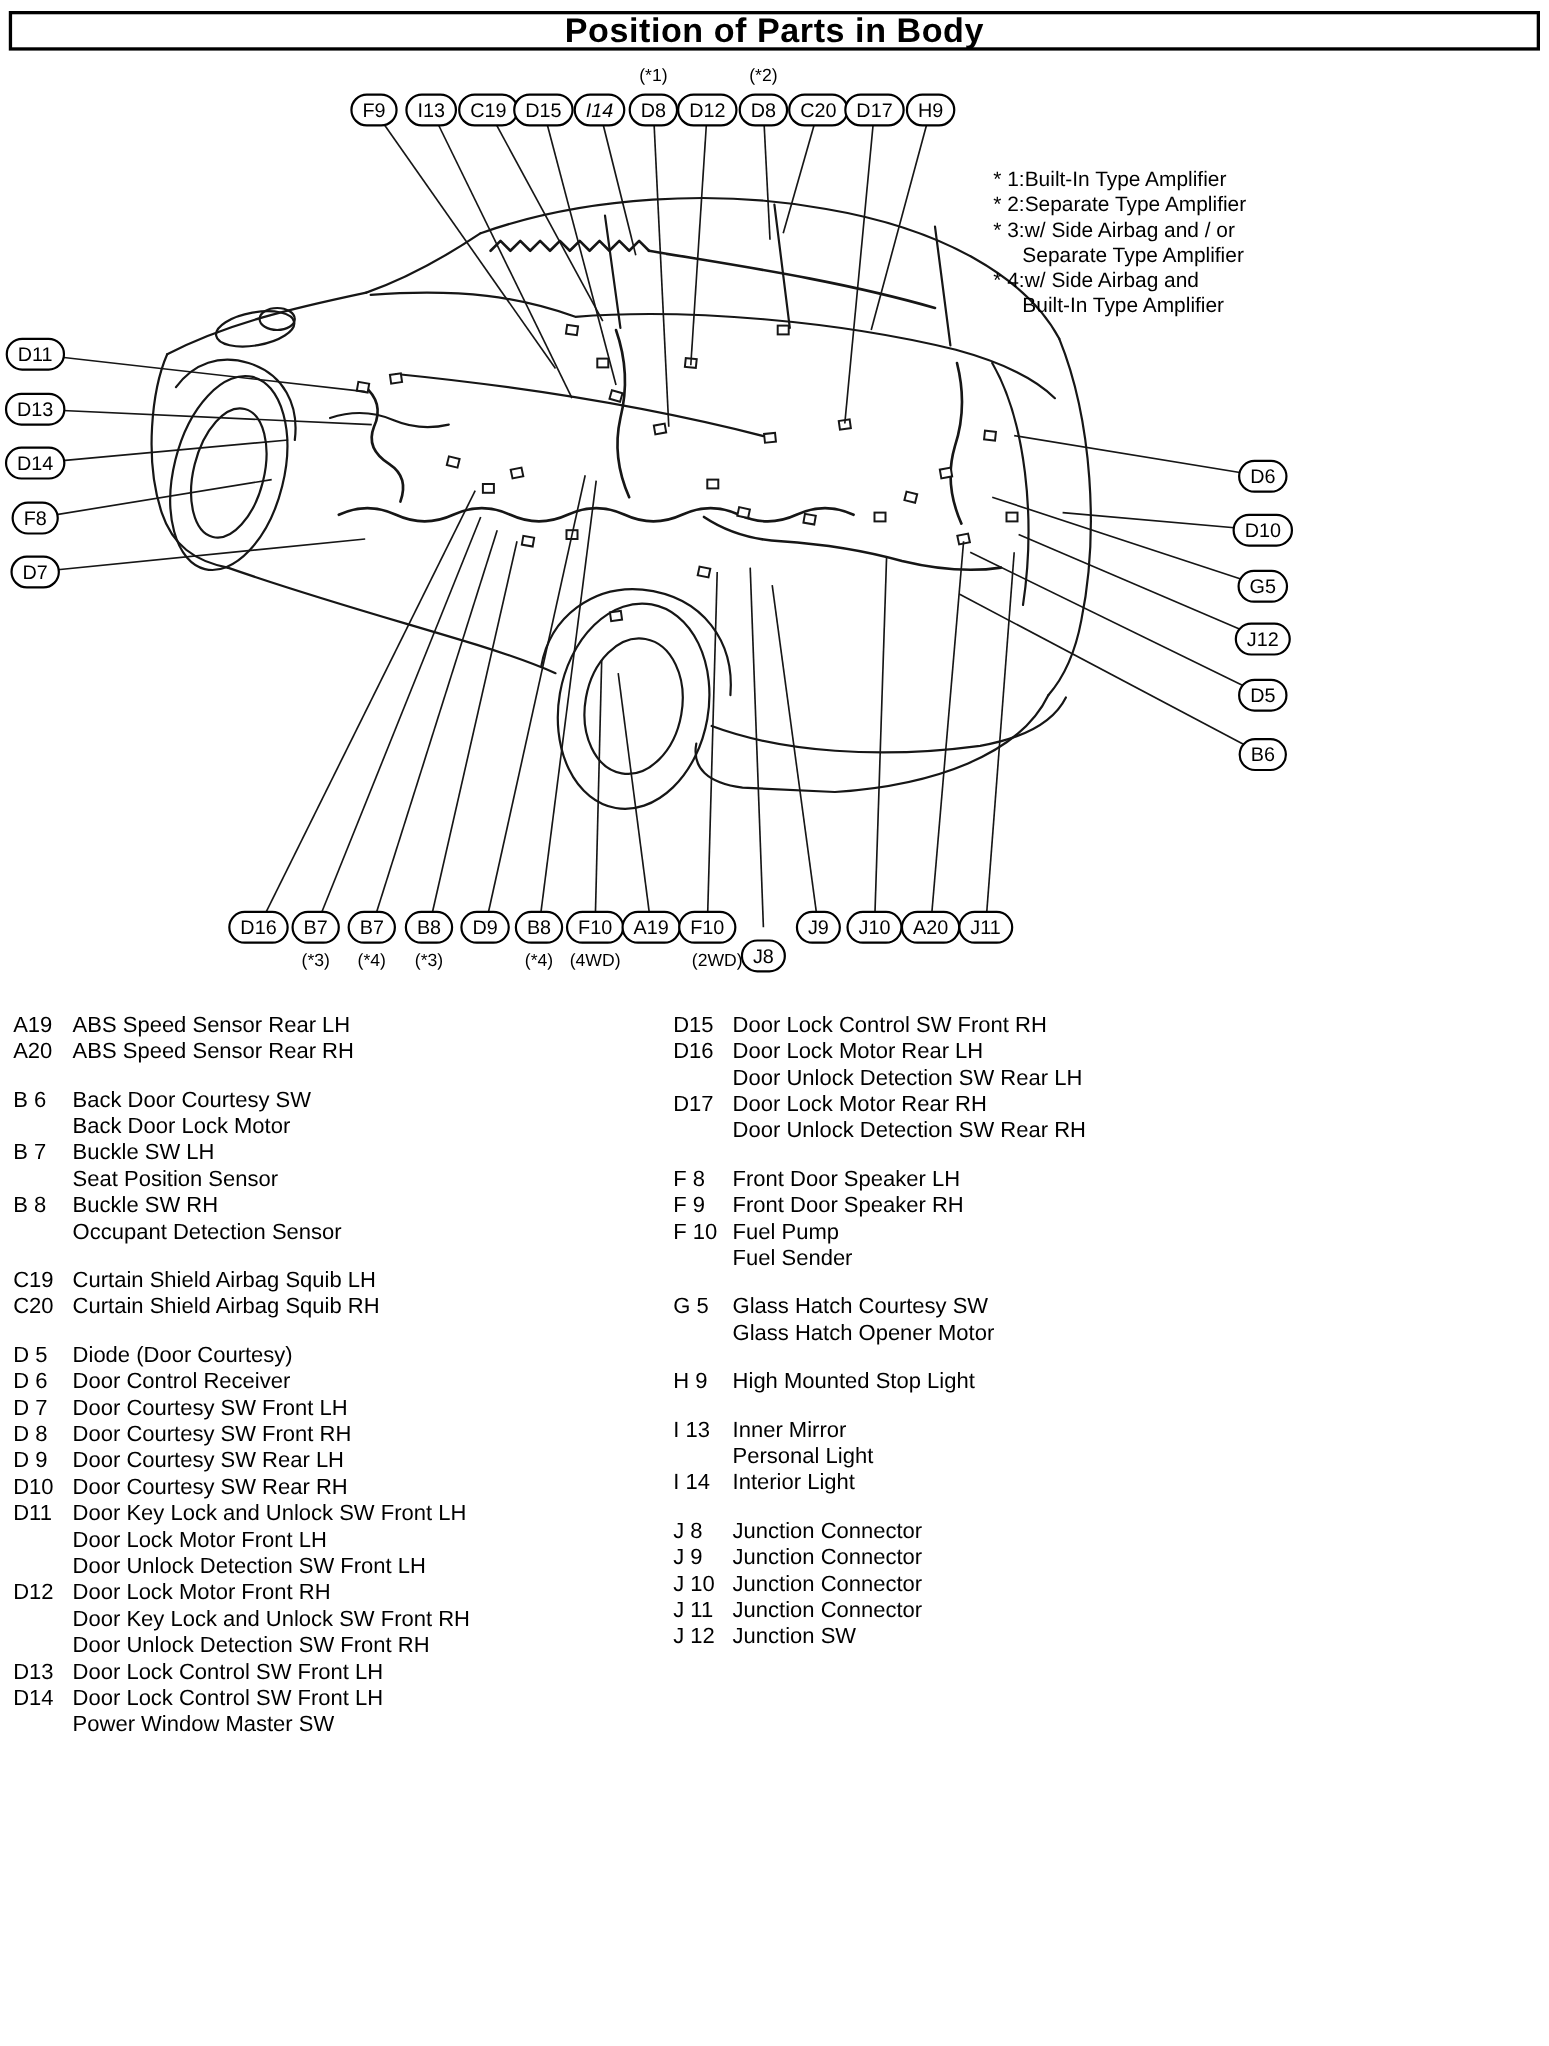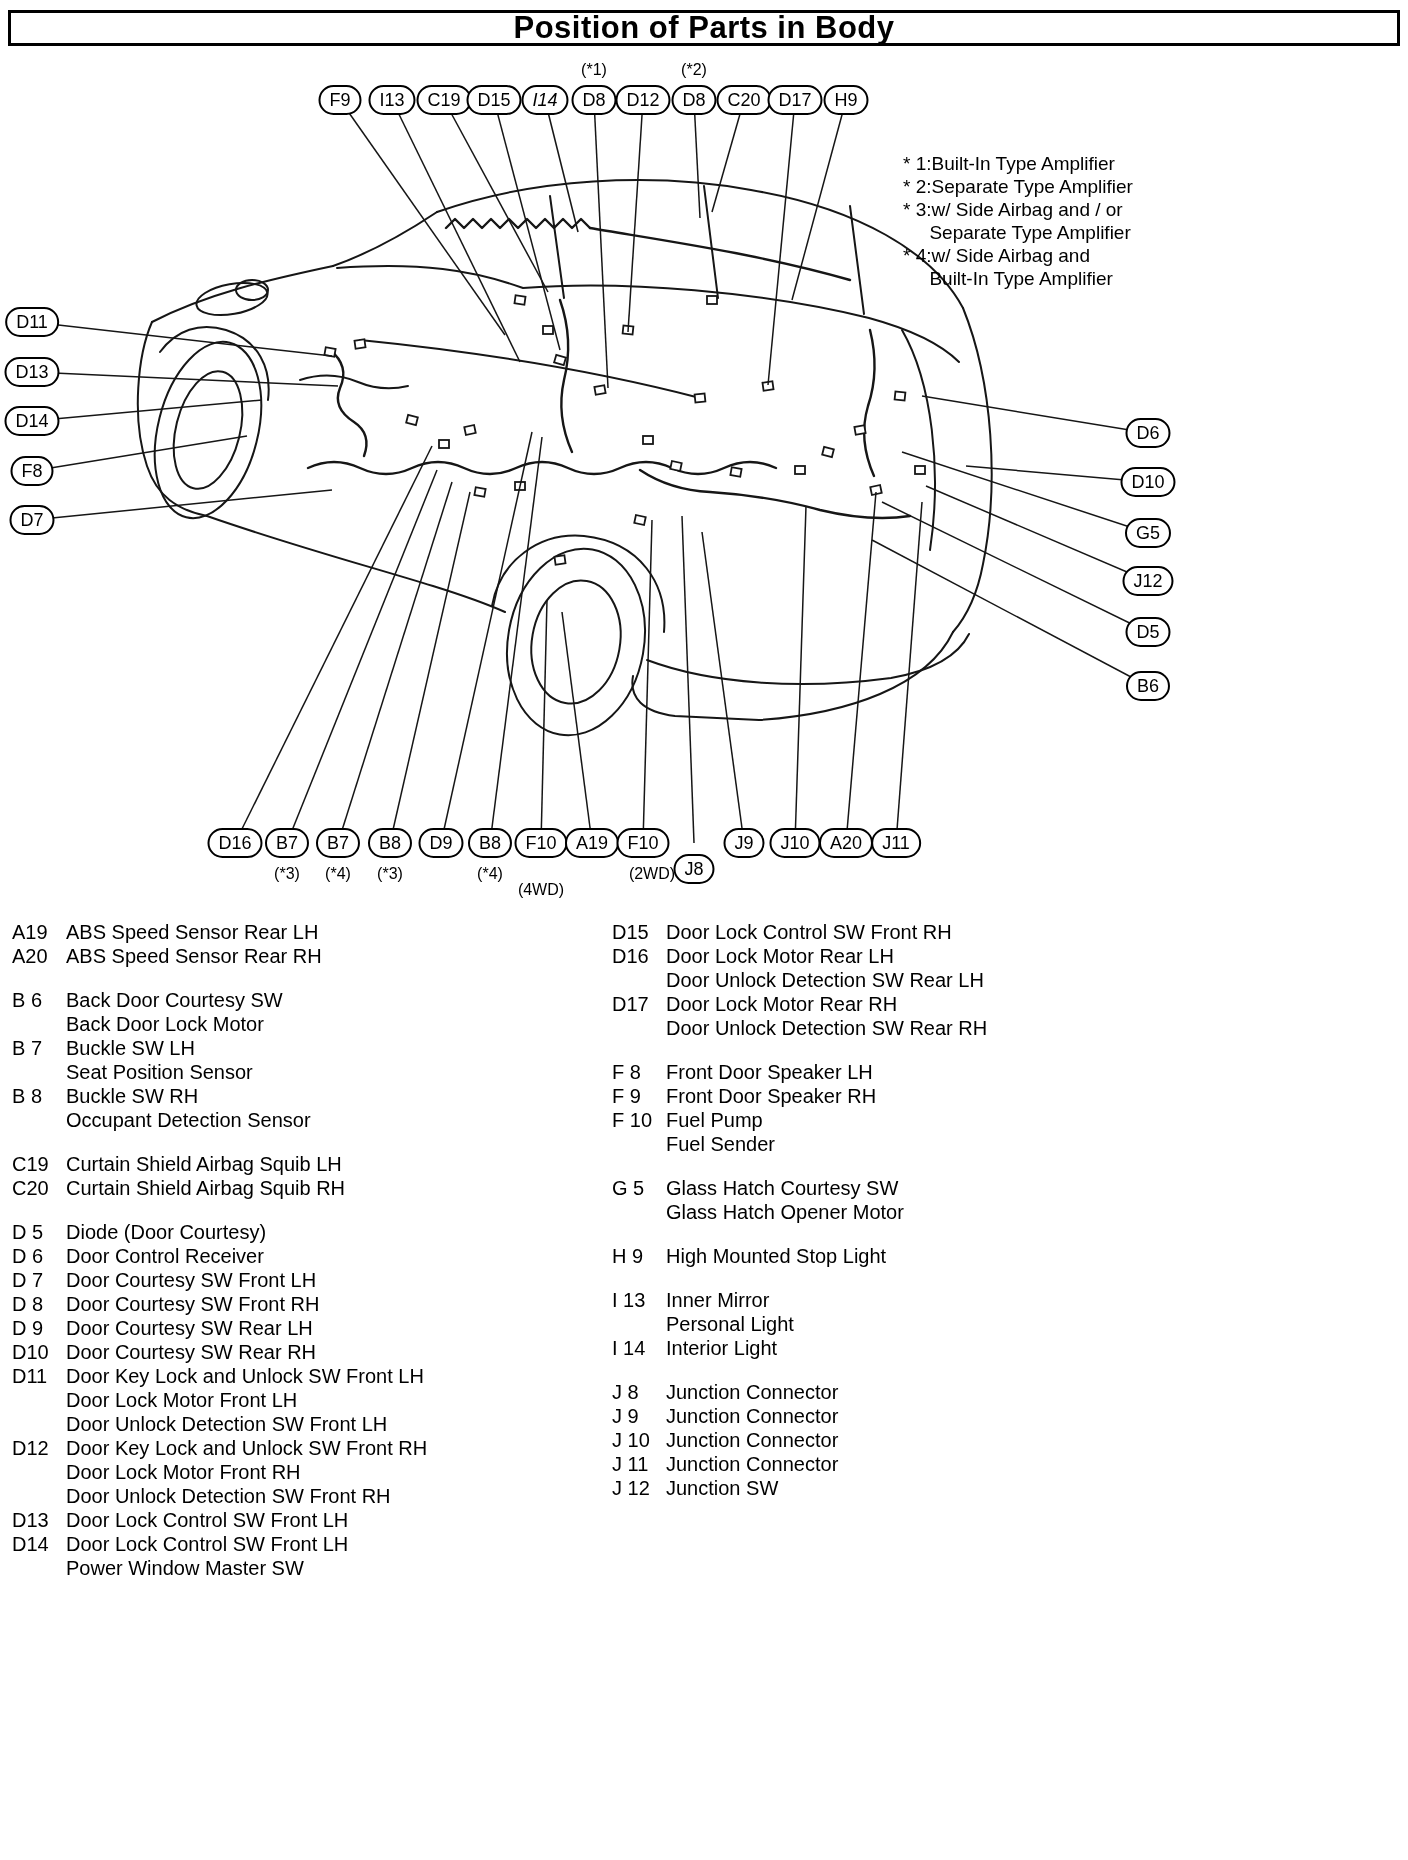--- a/index.html
+++ b/index.html
@@ -183,21 +183,21 @@
     <div class="callout" style="left: 287px; top: 843px;">B7</div>
     <div class="cnote" style="left: 287px; top: 874px;">(*3)</div>
     <div class="callout" style="left: 338px; top: 843px;">B7</div>
     <div class="cnote" style="left: 338px; top: 874px;">(*4)</div>
     <div class="callout" style="left: 390px; top: 843px;">B8</div>
     <div class="cnote" style="left: 390px; top: 874px;">(*3)</div>
     <div class="callout" style="left: 441px; top: 843px;">D9</div>
     <div class="callout" style="left: 490px; top: 843px;">B8</div>
     <div class="cnote" style="left: 490px; top: 874px;">(*4)</div>
     <div class="callout" style="left: 541px; top: 843px;">F10</div>
-    <div class="cnote" style="left: 541px; top: 874px; margin-top: 16px;">(4WD)</div>
+    <div class="cnote" style="left: 541px; top: 874px;">(4WD)</div>
     <div class="callout" style="left: 592px; top: 843px;">A19</div>
     <div class="callout" style="left: 643px; top: 843px;">F10</div>
     <div class="cnote" style="left: 652px; top: 874px;">(2WD)</div>
     <div class="callout" style="left: 694px; top: 869px;">J8</div>
     <div class="callout" style="left: 744px; top: 843px;">J9</div>
     <div class="callout" style="left: 795px; top: 843px;">J10</div>
     <div class="callout" style="left: 846px; top: 843px;">A20</div>
     <div class="callout" style="left: 896px; top: 843px;">J11</div>
   </div>
 
@@ -292,22 +292,22 @@
       <span class="lcode">D11</span>
       <span class="ltext">
         <div>Door Key Lock and Unlock SW Front LH</div>
         <div>Door Lock Motor Front LH</div>
         <div>Door Unlock Detection SW Front LH</div>
       </span>
     </div>
     <div class="lrow">
       <span class="lcode">D12</span>
       <span class="ltext">
+        <div>Door Lock Motor Front RH</div>
         <div>Door Key Lock and Unlock SW Front RH</div>
-        <div>Door Lock Motor Front RH</div>
         <div>Door Unlock Detection SW Front RH</div>
       </span>
     </div>
     <div class="lrow">
       <span class="lcode">D13</span>
       <span class="ltext">
         <div>Door Lock Control SW Front LH</div>
       </span>
     </div>
     <div class="lrow">

